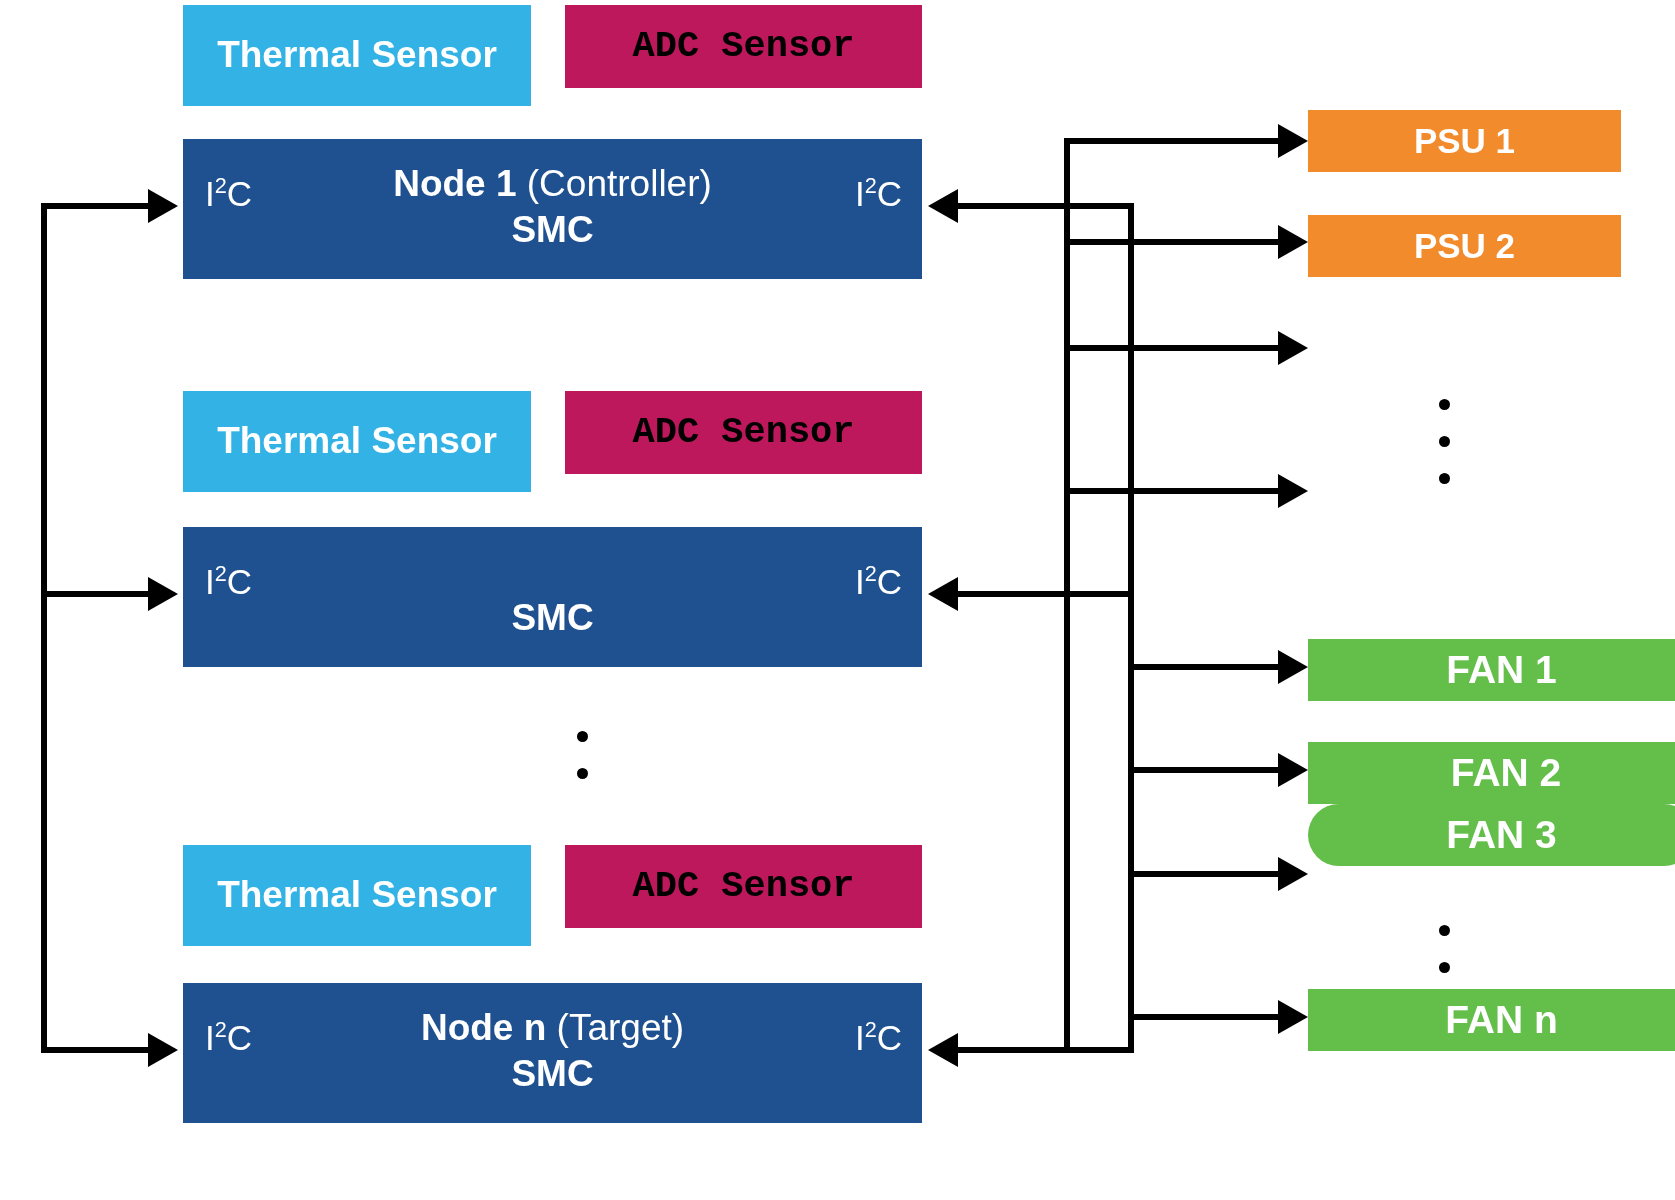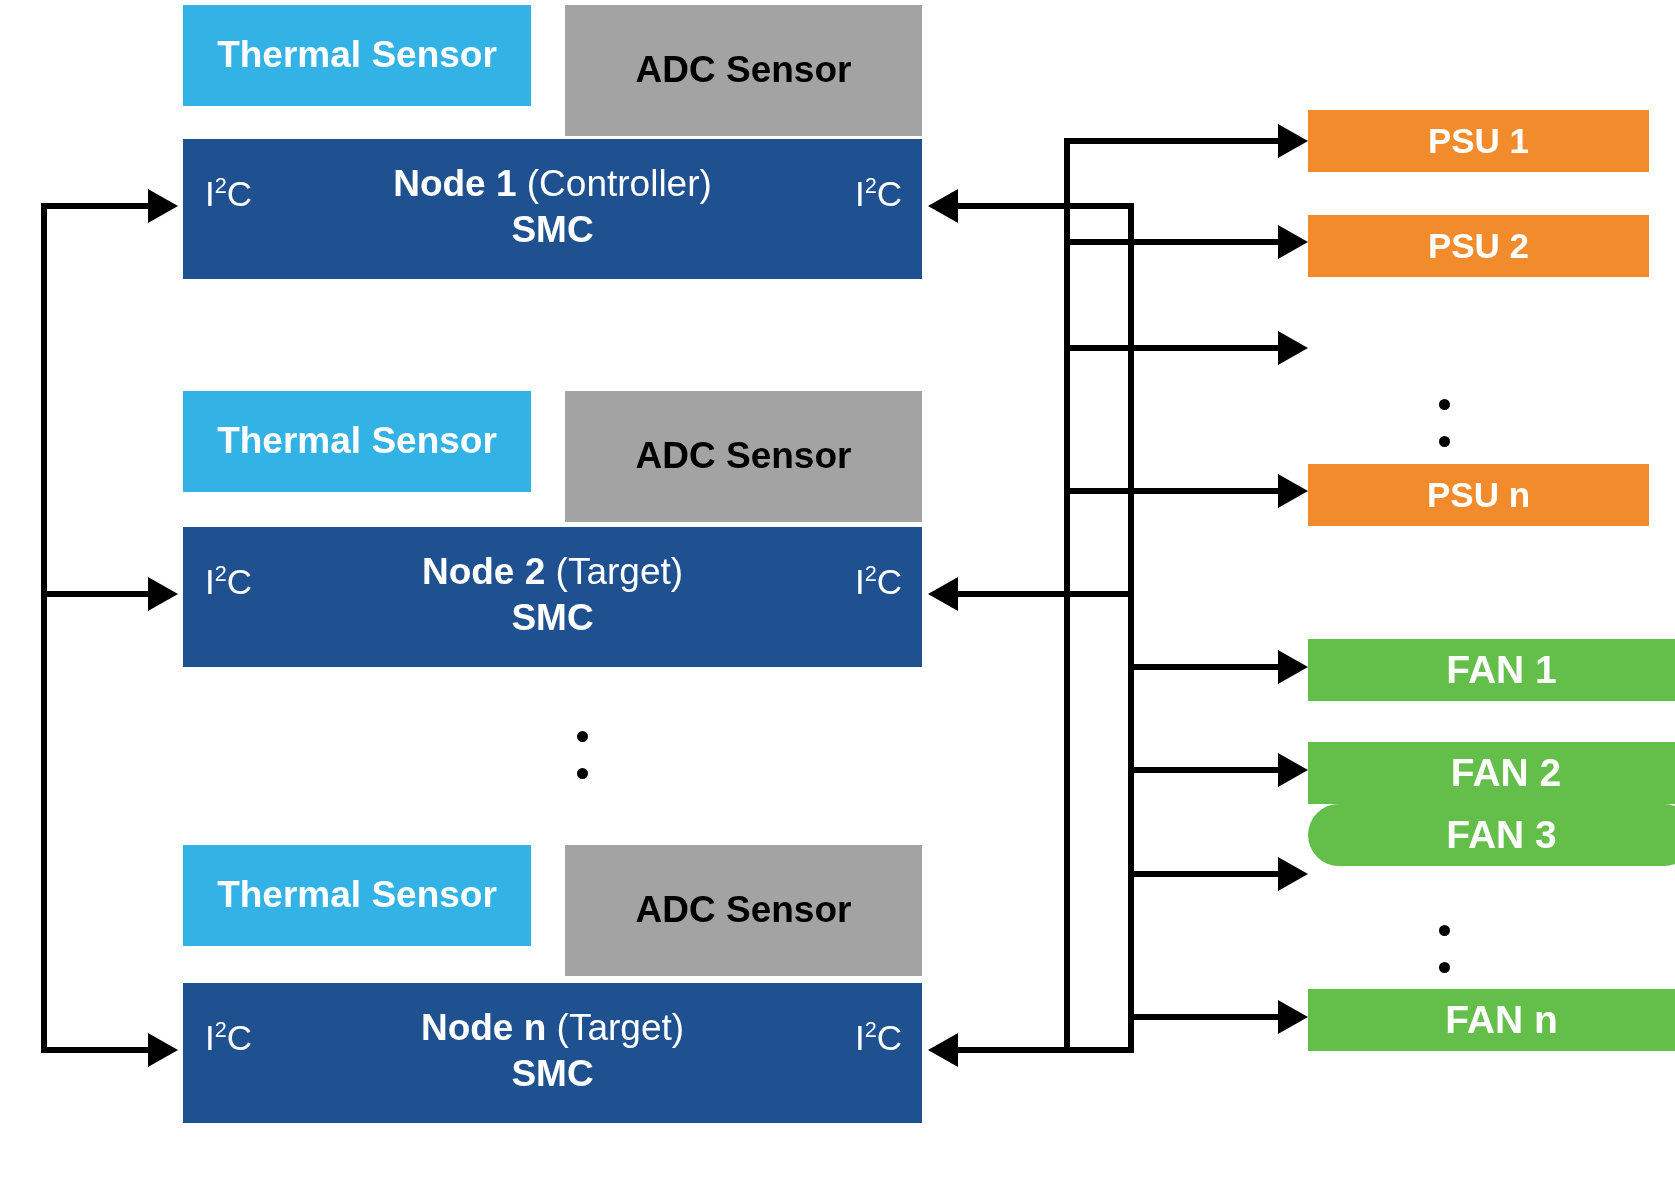--- a/index.html
+++ b/index.html
@@ -23,26 +23,27 @@
   
   .thermal{
     background:#33B2E5;
     color:#ffffff;
     font-size:37px;
     left:163px;
     width:348px;
     height:101px;
   }
   .adc{
-    background:#a3a3a3;
+    background:#be185d;
     color:#000000;
     font-size:37px;
     left:545px;
     width:357px;
-    height:131px;
+    height:83px;
+    font-family:Liberation Mono, monospace;
   }
   
   .node{
     background:#1F5190;
     color:#ffffff;
     left:163px;
     width:739px;
     height:140px;
     justify-content:center;
     display:block;
@@ -78,21 +79,21 @@
     font-size:35px;
     font-weight:normal;
   }
   .sup{font-size:0.62em;vertical-align:super;}
   
   .psu{
     background:#F18B2B;
     color:#ffffff;
     font-size:35px;
     left:1288px;
-    width:341px;
+    width:313px;
     height:62px;
   }
   .fan{
     background:#63BE4A;
     color:#ffffff;
     font-size:39px;
     left:1288px;
     width:387px;
     height:62px;
   }
@@ -197,24 +198,20 @@
 
   <div class="box thermal" style="top:391px;">
     <span>Thermal Sensor</span>
   </div>
   <div class="box adc" style="top:391px;">
     <span>ADC Sensor</span>
   </div>
 
   <div class="box node" style="top:527px;">
     <span class="i2c-l">I<span class="sup">2</span>C</span>
-    <span class="nodetitle">
-      <span class="bold">Node 2</span>
-      <span class="light">(Target)</span>
-    </span>
     <span class="nodesub">SMC</span>
     <span class="i2c-r">I<span class="sup">2</span>C</span>
   </div>
 
   <div class="dots" style="left:557px; top:731px;">
     <span></span>
     <span></span>
   </div>
 
   <div class="box thermal" style="top:845px;">
@@ -238,23 +235,20 @@
     <span>PSU 1</span>
   </div>
   <div class="box psu" style="top:215px;">
     <span>PSU 2</span>
   </div>
   <div class="dots" style="left:1419px; top:399px;">
     <span></span>
     <span></span>
     <span></span>
   </div>
-  <div class="box psu" style="top:464px;">
-    <span>PSU n</span>
-  </div>
 
   <div class="box fan" style="top:639px;">
     <span>FAN 1</span>
   </div>
   <div class="box fan" style="top:742px;padding-left:9px;">
     <span>FAN 2</span>
   </div>
   <div class="box fan" style="top:804px;border-radius:31px;">
     <span>FAN 3</span>
   </div>

